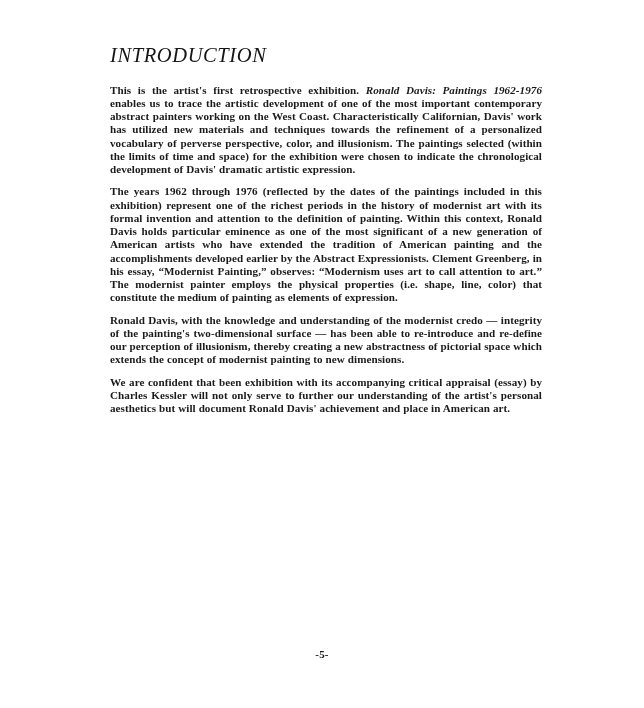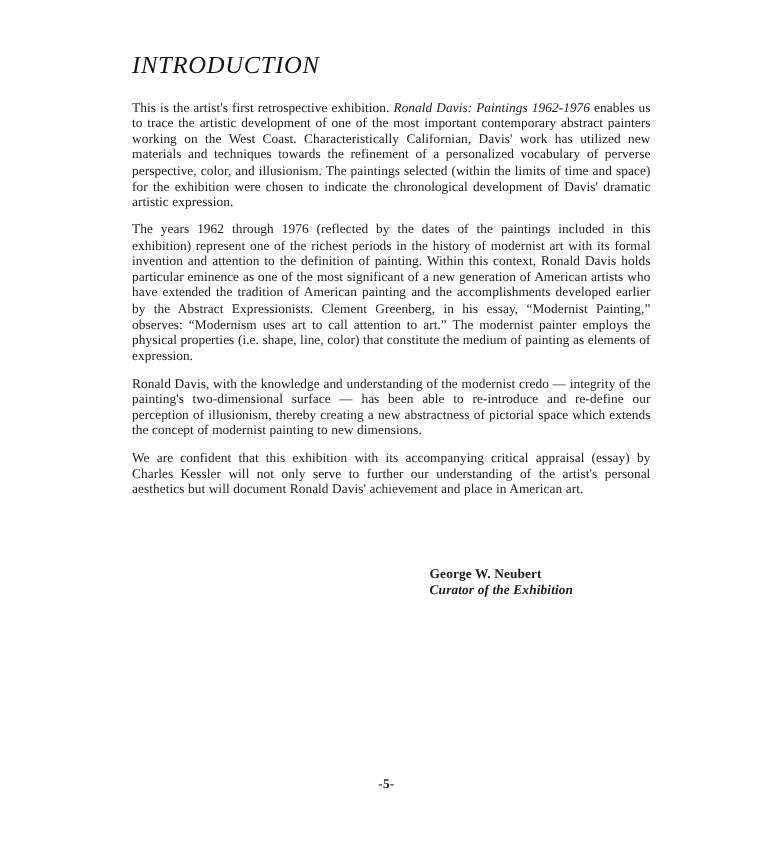--- a/index.html
+++ b/index.html
@@ -45,21 +45,21 @@
 
   .body-copy p {
     margin: 0 0 9px 0;
     font-size: 11.1px;
     line-height: 13.25px;
     text-align: justify;
     text-justify: inter-word;
     color: #1b1b1b;
     letter-spacing: 0.005em;
     word-spacing: 0.01em;
-    font-weight: 400;
+    font-weight: 700;
   }
 
   .body-copy p:last-child {
     margin-bottom: 0;
   }
 
   .body-copy em {
     font-style: italic;
   }
 
@@ -102,25 +102,21 @@
 <div class="page">
 
   <div class="content">
 
     <h1 class="section-title">INTRODUCTION</h1>
 
     <div class="body-copy">
       <p>This is the artist's first retrospective exhibition. <em>Ronald Davis: Paintings 1962-1976</em> enables us to trace the artistic development of one of the most important contemporary abstract painters working on the West Coast. Characteristically Californian, Davis' work has utilized new materials and techniques towards the refinement of a personalized vocabulary of perverse perspective, color, and illusionism. The paintings selected (within the limits of time and space) for the exhibition were chosen to indicate the chronological development of Davis' dramatic artistic expression.</p>
       <p>The years 1962 through 1976 (reflected by the dates of the paintings included in this exhibition) represent one of the richest periods in the history of modernist art with its formal invention and attention to the definition of painting. Within this context, Ronald Davis holds particular eminence as one of the most significant of a new generation of American artists who have extended the tradition of American painting and the accomplishments developed earlier by the Abstract Expressionists. Clement Greenberg, in his essay, “Modernist Painting,” observes: “Modernism uses art to call attention to art.” The modernist painter employs the physical properties (i.e. shape, line, color) that constitute the medium of painting as elements of expression.</p>
       <p>Ronald Davis, with the knowledge and understanding of the modernist credo — integrity of the painting's two-dimensional surface — has been able to re-introduce and re-define our perception of illusionism, thereby creating a new abstractness of pictorial space which extends the concept of modernist painting to new dimensions.</p>
-      <p>We are confident that this exhibition with its accompanying critical appraisal (essay) by Charles Kessler will not only serve to further our understanding of the artist's personal aesthetics but will document Ronald Davis' achievement and place in American art.</p>
+      <p>We are confident that been exhibition with its accompanying critical appraisal (essay) by Charles Kessler will not only serve to further our understanding of the artist's personal aesthetics but will document Ronald Davis' achievement and place in American art.</p>
     </div>
 
   </div>
 
-  <div class="signature">
-    <div class="sig-name">George W. Neubert</div>
-    <div class="sig-role">Curator of the Exhibition</div>
-  </div>
 
   <div class="folio">-5-</div>
 
 </div>
 
 </body></html>

